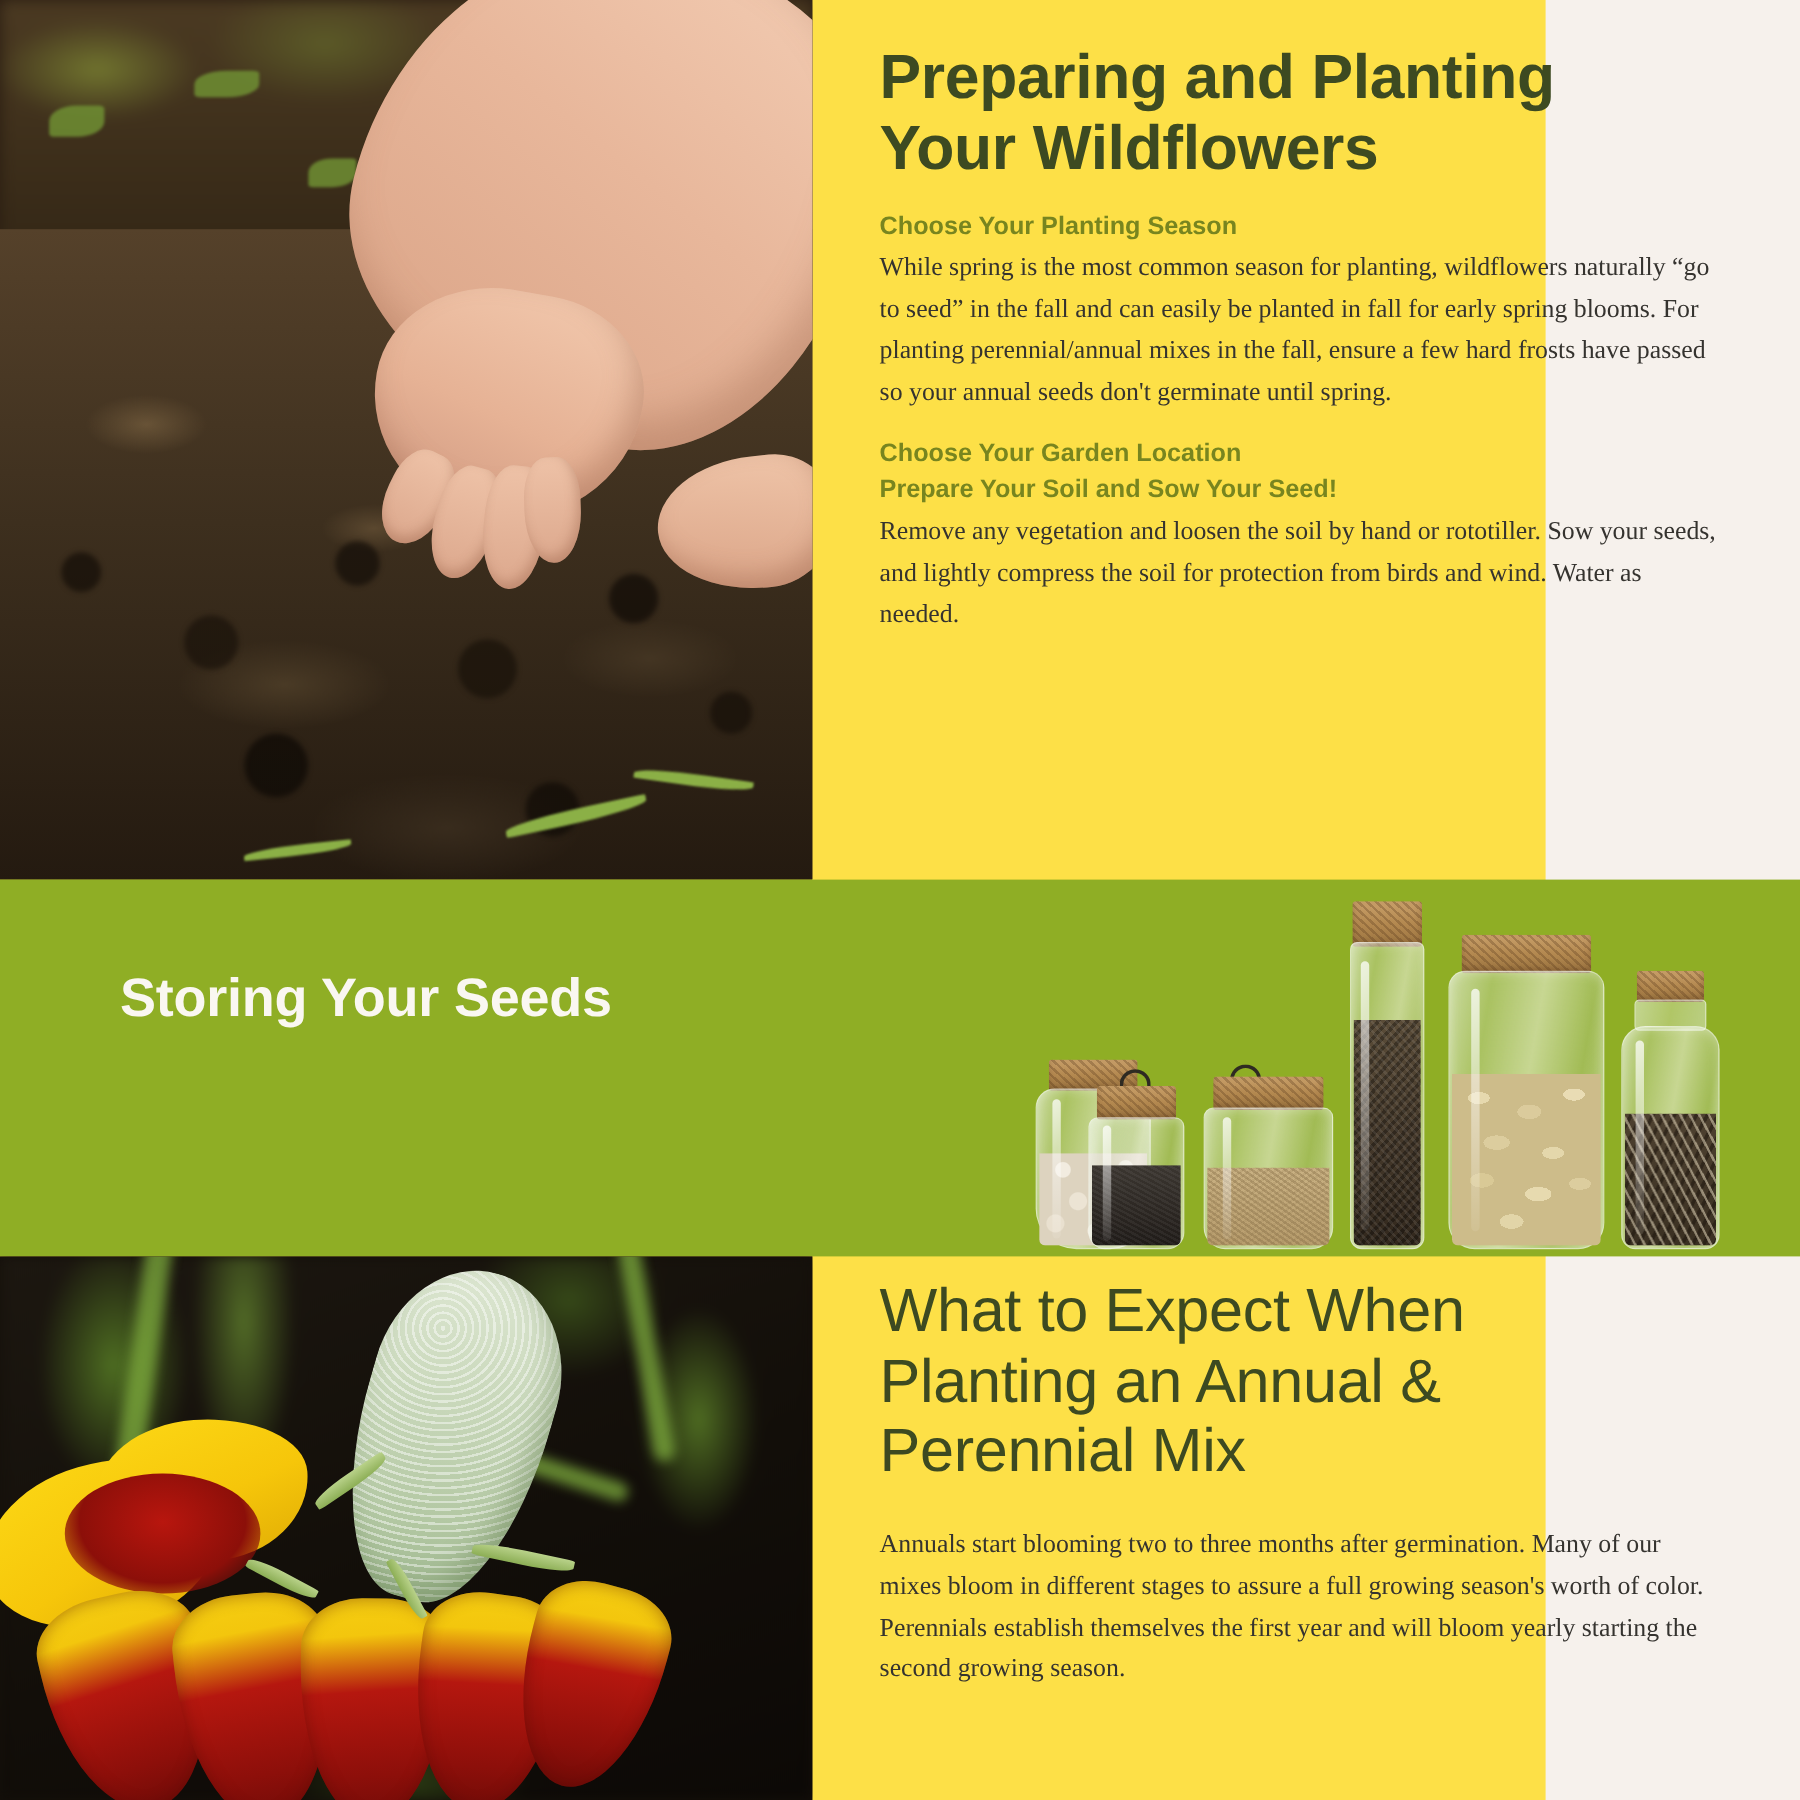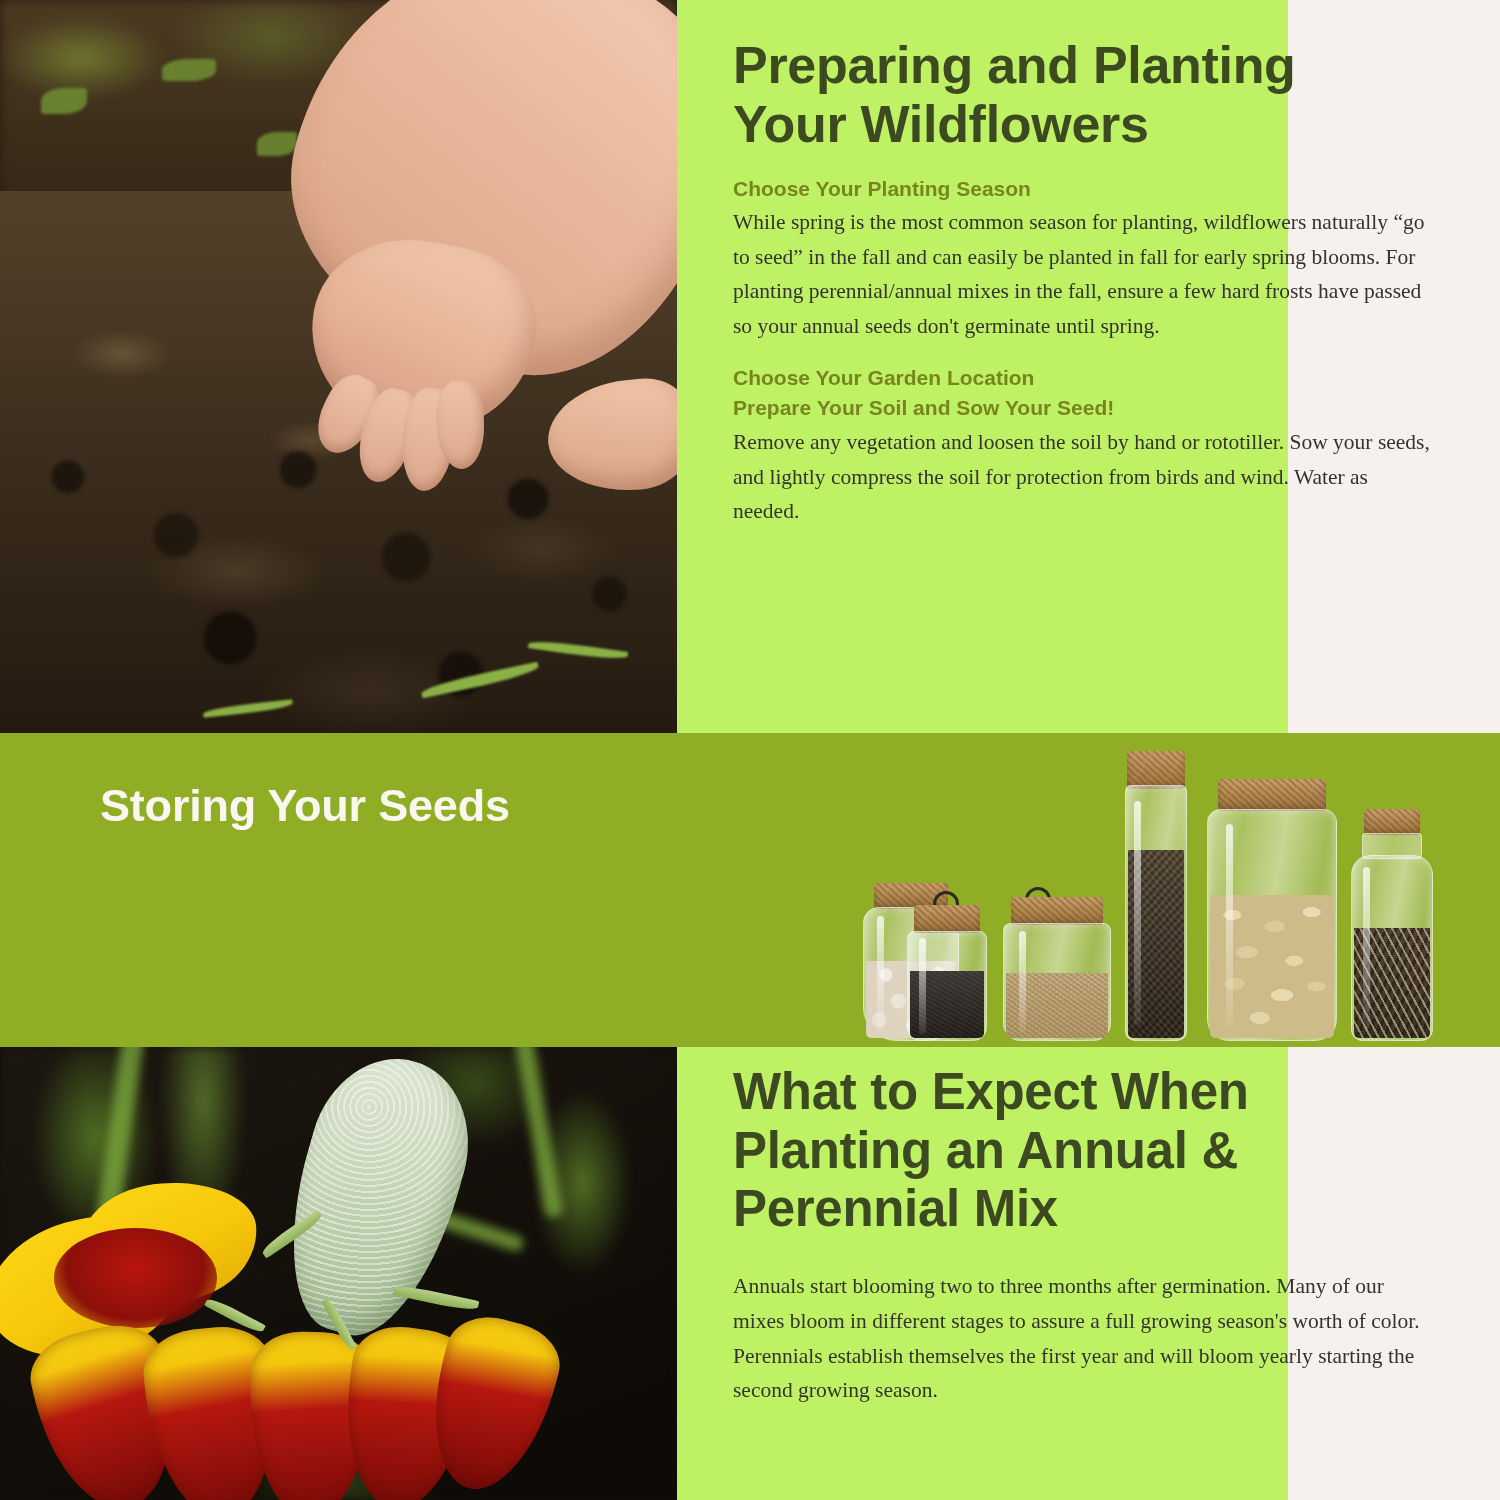--- a/index.html
+++ b/index.html
@@ -7,21 +7,21 @@
   html, body {
     width:1500px; height:1500px;
     background:#F6F1EC;
     font-family:"Liberation Sans", sans-serif;
     overflow:hidden;
   }
 
   .page {
     position:relative;
     width:1288px; height:1500px;
-    background:#bef264;
+    background:#fde047;
   }
 
   
   .block-top { position:absolute; left:0; top:0; width:1500px; height:733px; }
 
   .photo-soil {
     position:absolute; left:0; top:0; width:677px; height:733px;
     overflow:hidden;
     background:#2a1d12;
   }
@@ -130,21 +130,21 @@
     font-family:Liberation Serif, serif;
   }
 
   
   .block-green {
     position:absolute; left:0; top:733px;
     width:1500px; height:314px;
     background:#8FAE25;
     overflow:hidden;
   }
-  .green-copy { position:absolute; left:100px; top:48px; width:650px; }
+  .green-copy { position:absolute; left:100px; top:74px; width:650px; }
   h2.green-title {
     color:#FAF7F1;
     font-size:45px;
     font-weight:700;
     line-height:1.1;
     letter-spacing:-.2px;
     margin-bottom:22px;
   }
   p.green-body {
     color:#F4F2E4;
@@ -287,21 +287,21 @@
   }
 
   .copy-bottom {
     position:absolute; left:733px; top:0;
     width:712px; height:453px;
     padding-top:16px;
   }
   h2.bottom-title {
     color:#3D4A21;
     font-size:51px;
-    font-weight:700;
+    font-weight:400;
     line-height:1.15;
     letter-spacing:-.3px;
     margin-bottom:30px;
     max-width:660px;
   }
 </style>
 </head>
 <body>
 
 <div class="page">

